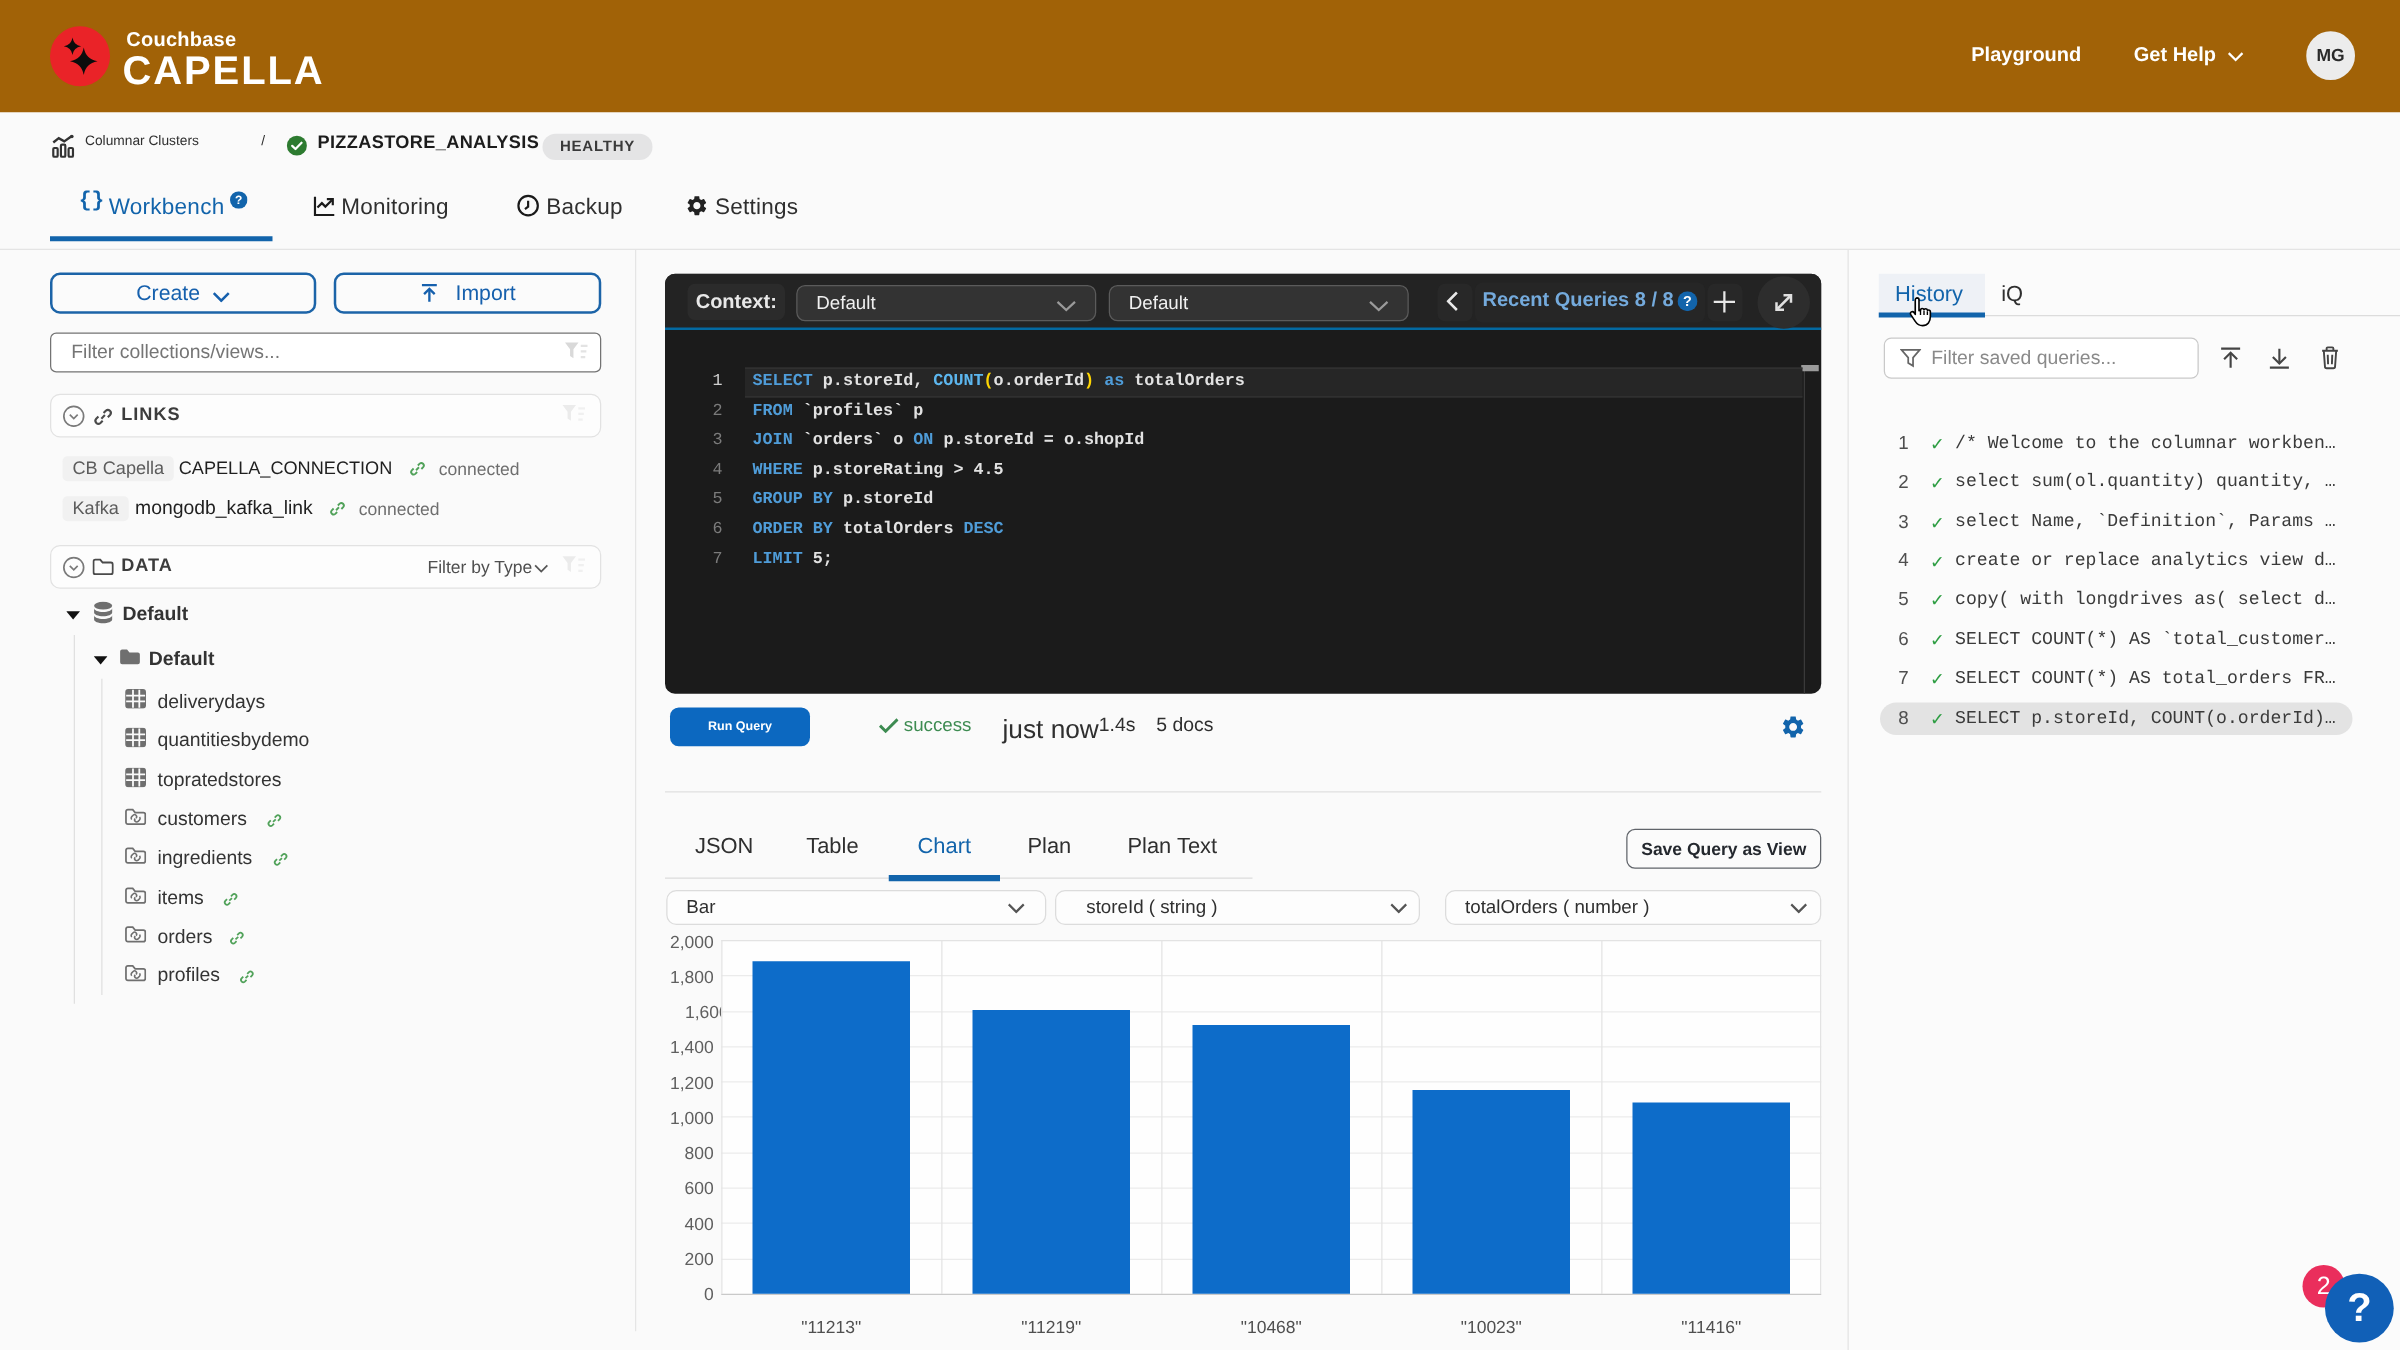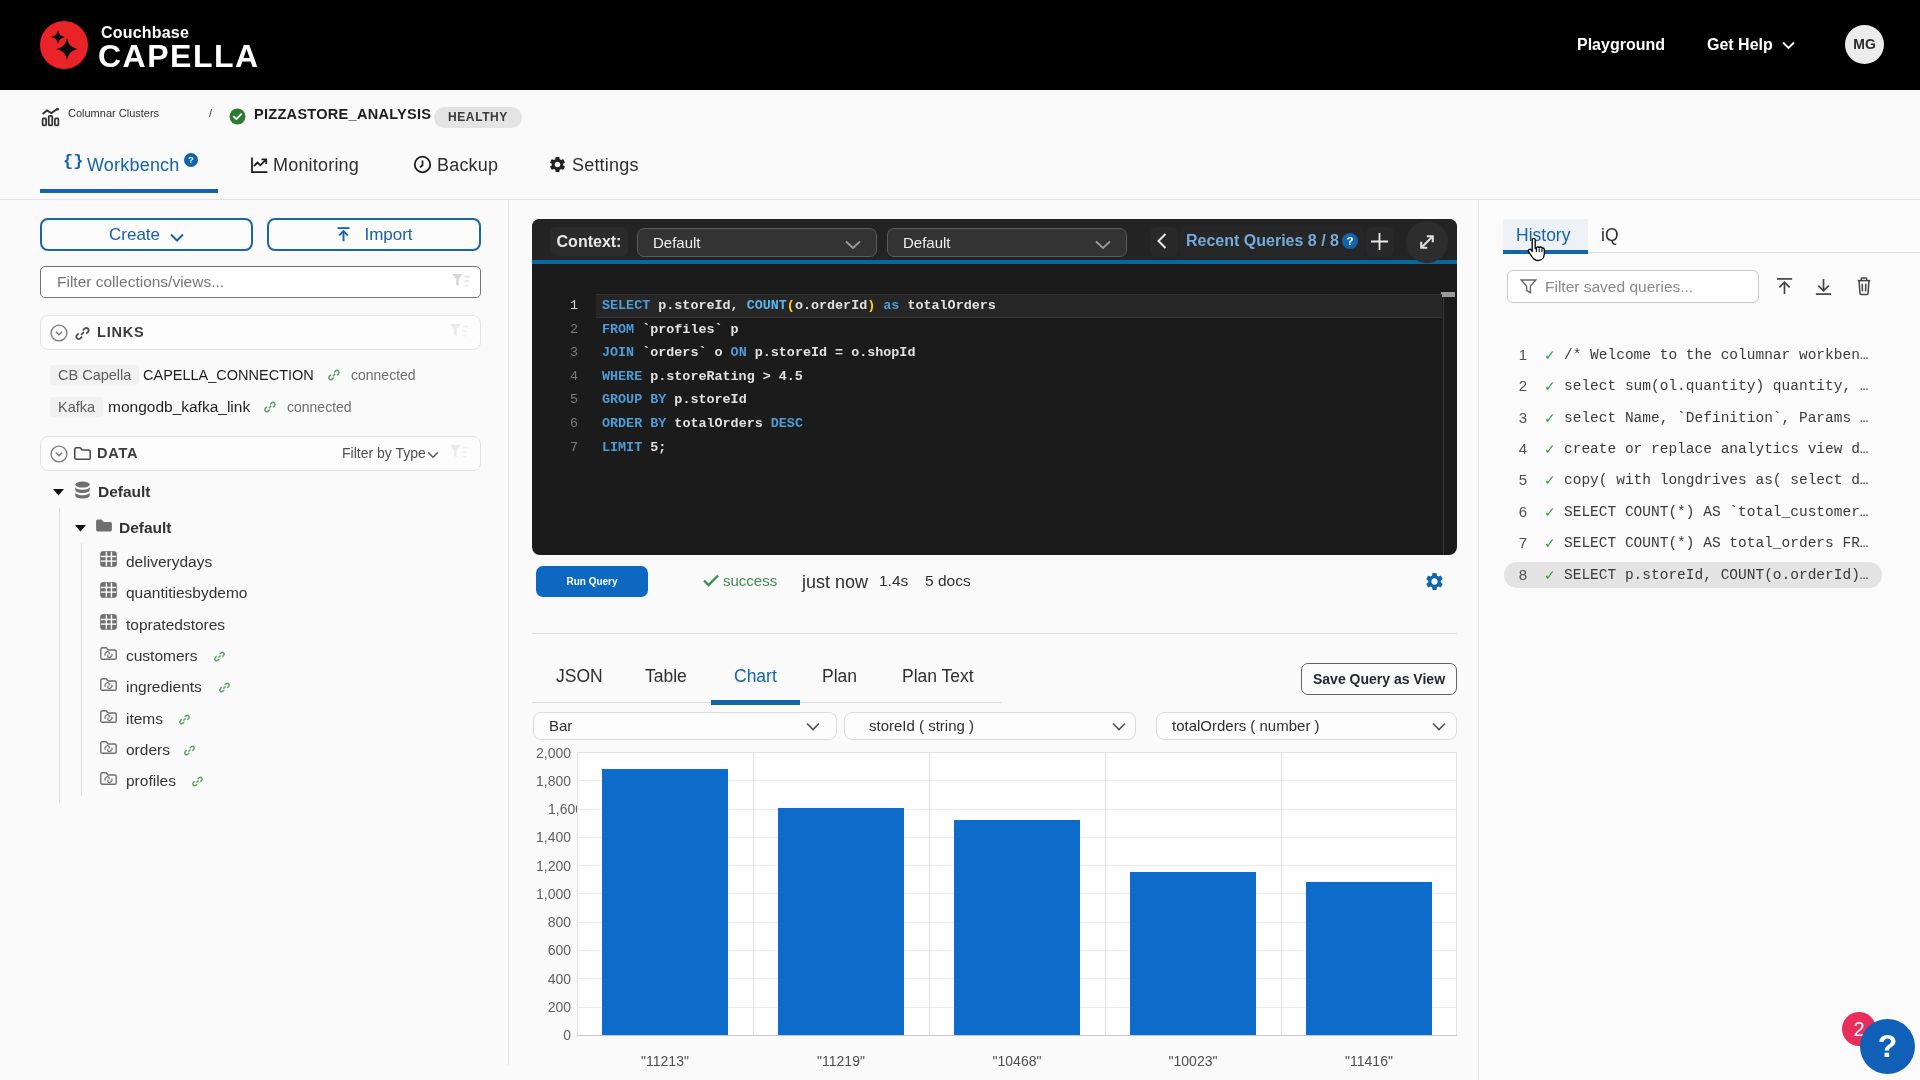--- a/index.html
+++ b/index.html
@@ -1,19 +1,19 @@
 <!DOCTYPE html>
 <html><head>
 <meta charset="utf-8">
 <style>
 * { margin:0; padding:0; box-sizing:border-box; }
 html,body { width:1920px; height:1080px; overflow:hidden; font-family:"Liberation Sans", sans-serif; background:#fafafa; }
 .abs { position:absolute; }
 
-#topbar { position:absolute; left:0; top:0; width:1920px; height:90px; background:#000000; }
+#topbar { position:absolute; left:0; top:0; width:1920px; height:90px; background:#a16207; }
 #logoCircle { position:absolute; left:40px; top:21px; width:48px; height:48px; border-radius:50%; background:#ea2328; }
 #cbTxt { position:absolute; left:101px; top:24px; color:#fff; font-size:16px; font-weight:bold; letter-spacing:0.2px; }
 #capTxt { position:absolute; left:98px; top:38px; color:#fff; font-size:32px; font-weight:bold; letter-spacing:1.5px; }
 #searchBar { position:absolute; left:647px; top:24px; width:520px; height:41px; background:#323232; border-radius:8px; }
 #searchLbl { position:absolute; left:51px; top:13px; color:#fff; font-size:13.5px; font-weight:bold; }
 #searchPh { position:absolute; left:112px; top:12px; color:#9b9b9b; font-size:14.5px; }
 #searchX { position:absolute; right:18px; top:9px; color:#cccccc; font-size:16px; }
 #playground { position:absolute; left:1577px; top:36px; color:#fff; font-size:16px; font-weight:bold; }
 #gethelp { position:absolute; left:1707px; top:36px; color:#fff; font-size:16px; font-weight:bold; }
 #avatar { position:absolute; left:1845px; top:25px; width:39px; height:39px; border-radius:50%; background:#ececec; color:#2a2a2a; font-size:14px; font-weight:bold; text-align:center; line-height:39px; }
@@ -27,21 +27,21 @@
 
 .btnOutline { position:absolute; top:218px; height:33px; border:2px solid #1c64a8; border-radius:8px; background:#fbfbfb; color:#1660ad; font-size:17px; text-align:center; line-height:29px; }
 #filterInput { position:absolute; left:40px; top:266px; width:441px; height:32px; background:#fff; border:1px solid #737373; border-radius:5px; color:#757575; font-size:15.5px; line-height:30px; padding-left:16px; }
 .secBox { position:absolute; left:40px; width:441px; height:35px; background:#fdfdfd; border:1px solid #e2e2e2; border-radius:8px; }
 .secTitle { font-size:14.5px; font-weight:bold; color:#3c3c3c; letter-spacing:0.8px; }
 .chip { background:#f1f1f1; border-radius:4px; color:#5c5c5c; font-size:14.5px; padding:2px 8px; }
 .connTxt { color:#6e6e6e; font-size:14px; }
 .treeLbl { color:#333; font-size:15.5px; }
 
 #editor { position:absolute; left:532px; top:219px; width:925px; height:336px; background:#1b1b1b; border-radius:8px; overflow:hidden; }
-#edHeader { position:absolute; left:0; top:0; width:925px; height:45px; background:#232323; border-bottom:4px solid #0369a1; }
+#edHeader { position:absolute; left:0; top:0; width:925px; height:45px; background:#232323; border-bottom:2px solid #0369a1; }
 .ddDark { position:absolute; top:9px; height:29px; background:#333333; border:1px solid #5b5b5b; border-radius:7px; color:#f0f0f0; font-size:15px; line-height:27px; padding-left:15px; }
 #ctxLbl { position:absolute; left:18px; top:8px; width:78px; height:29px; background:#2b2b2b; border-radius:6px; color:#e8e8e8; font-size:16px; font-weight:bold; text-align:center; line-height:29px; }
 #recentQ { position:absolute; left:654px; top:13px; color:#74aadc; font-size:16px; font-weight:bold; }
 #code { position:absolute; left:0; top:46px; width:925px; height:290px; font-family:"Liberation Mono", monospace; font-size:13.4px; }
 .cl { position:absolute; left:0; width:925px; height:23.6px; line-height:23.6px; }
 .lnum { position:absolute; left:0; width:46px; text-align:right; color:#7b7b7b; }
 .ltxt { position:absolute; left:70px; white-space:pre; color:#e2e2e2; font-weight:bold; }
 .kw { color:#4f9cd8; } .fn { color:#5cb6ee; } .par { color:#ffd602; }
 
 #runBtn { position:absolute; left:536px; top:566px; width:112px; height:31px; background:#0c68c0; border-radius:7px; color:#fff; font-size:10px; font-weight:bold; text-align:center; line-height:31px; }
@@ -366,21 +366,21 @@
         <span class="ltxt"><span class="kw">LIMIT</span> 5;</span>
       </div>
   </div>
 </div>
 
 <div id="runBtn">Run Query</div>
 <svg class="abs" style="left:703px; top:574px;" width="16" height="13" viewBox="0 0 16 13" fill="none" stroke="#3d8b51" stroke-width="2.3">
     <polyline points="1,6.5 5.5,11 15,1.5"></polyline>
   </svg>
 <div class="abs" style="left:723px; top:572px; font-size:15px; color:#3d8b51;">success</div>
-<div class="abs" style="left:802px; top:572px; font-size:18px; color:#2f2f2f;">just now</div>
+<div class="abs" style="left:802px; top:572px; font-size:21px; color:#2f2f2f;">just now</div>
 <div class="abs" style="left:879px; top:572px; font-size:15.5px; color:#2f2f2f;">1.4s</div>
 <div class="abs" style="left:925px; top:572px; font-size:15.5px; color:#2f2f2f;">5 docs</div>
 <svg class="abs" style="left:1424px; top:571px;" width="21" height="21" viewBox="0 0 24 24" fill="#1264ab">
     <path d="M19.14,12.94c0.04-0.3,0.06-0.61,0.06-0.94c0-0.32-0.02-0.64-0.07-0.94l2.03-1.58c0.18-0.14,0.23-0.41,0.12-0.61 l-1.92-3.32c-0.12-0.22-0.37-0.29-0.59-0.22l-2.39,0.96c-0.5-0.38-1.03-0.7-1.62-0.94L14.4,2.81c-0.04-0.24-0.24-0.41-0.48-0.41 h-3.84c-0.24,0-0.43,0.17-0.47,0.41L9.25,5.35C8.66,5.59,8.12,5.92,7.63,6.29L5.24,5.33c-0.22-0.08-0.47,0-0.59,0.22L2.74,8.87 C2.62,9.08,2.66,9.34,2.86,9.48l2.03,1.58C4.84,11.36,4.8,11.69,4.8,12s0.02,0.64,0.07,0.94l-2.03,1.58 c-0.18,0.14-0.23,0.41-0.12,0.61l1.92,3.32c0.12,0.22,0.37,0.29,0.59,0.22l2.39-0.96c0.5,0.38,1.03,0.7,1.62,0.94l0.36,2.54 c0.05,0.24,0.24,0.41,0.48,0.41h3.84c0.24,0,0.44-0.17,0.47-0.41l0.36-2.54c0.59-0.24,1.13-0.56,1.62-0.94l2.39,0.96 c0.22,0.08,0.47,0,0.59-0.22l1.92-3.32c0.12-0.22,0.07-0.47-0.12-0.61L19.14,12.94z M12,15.6c-1.98,0-3.6-1.62-3.6-3.6 s1.62-3.6,3.6-3.6s3.6,1.62,3.6,3.6S13.98,15.6,12,15.6z"></path>
   </svg>
 
 <div class="abs" style="left:532px; top:633px; width:925px; height:1px; background:#e0e0e0;"></div>
 
 <div class="rTab" style="left:556px;">JSON</div>
 <div class="rTab" style="left:645px;">Table</div>

